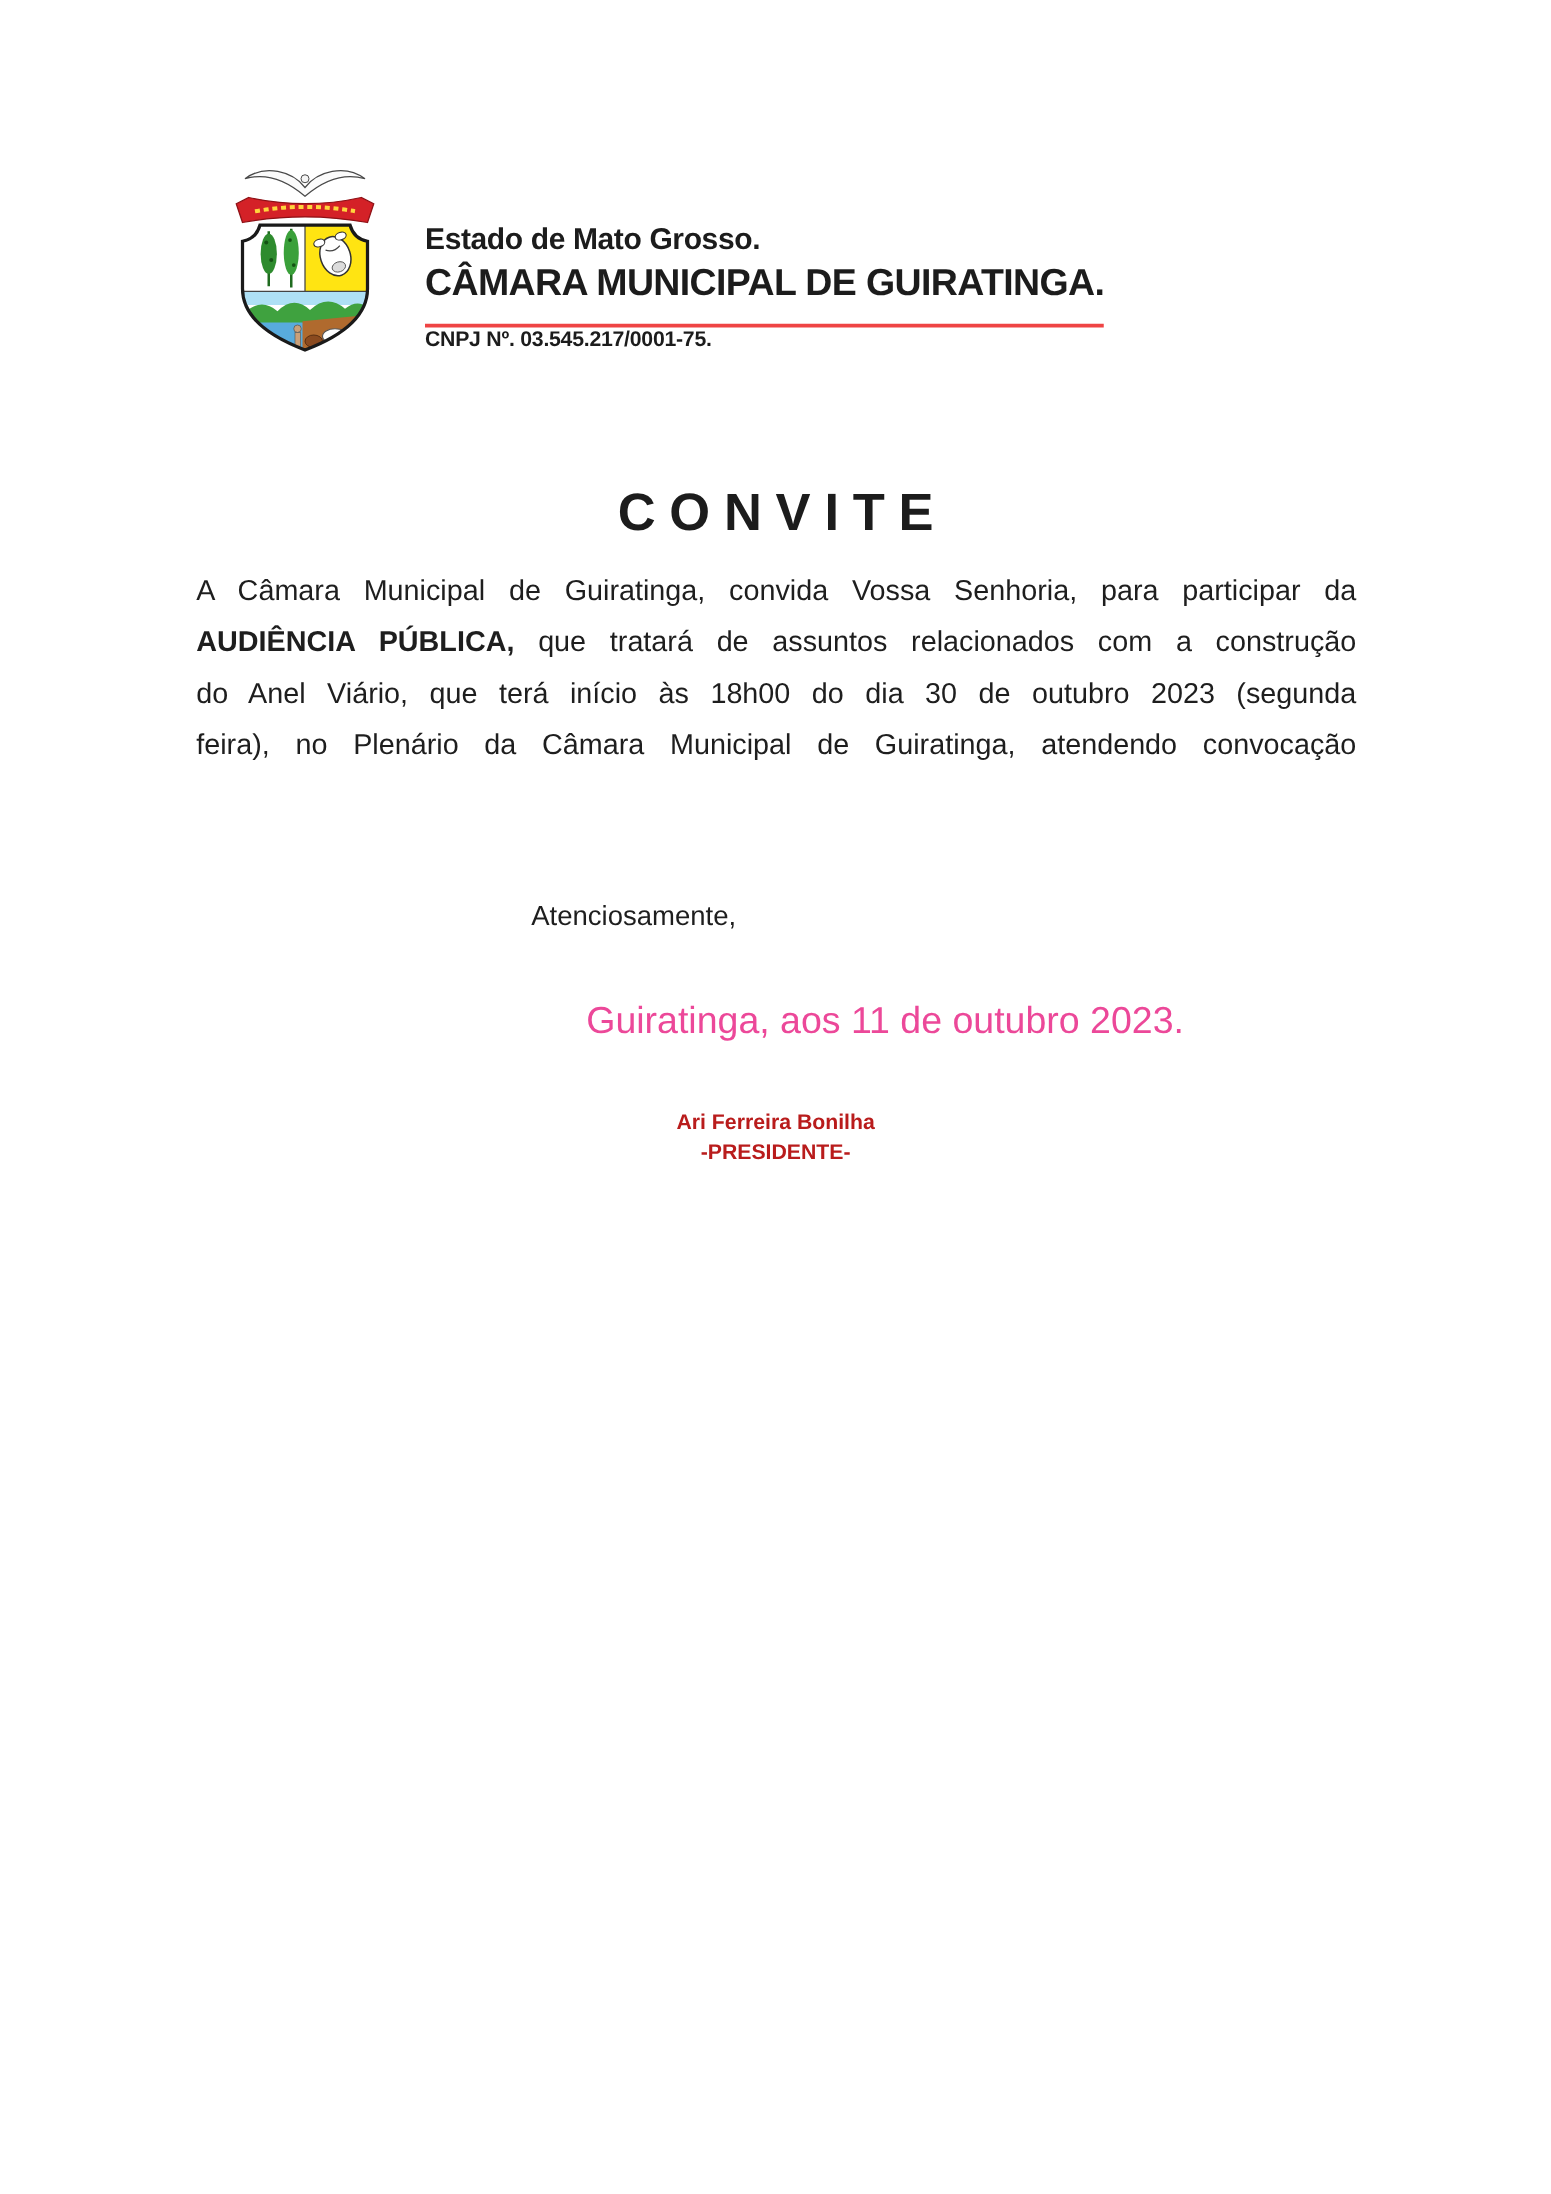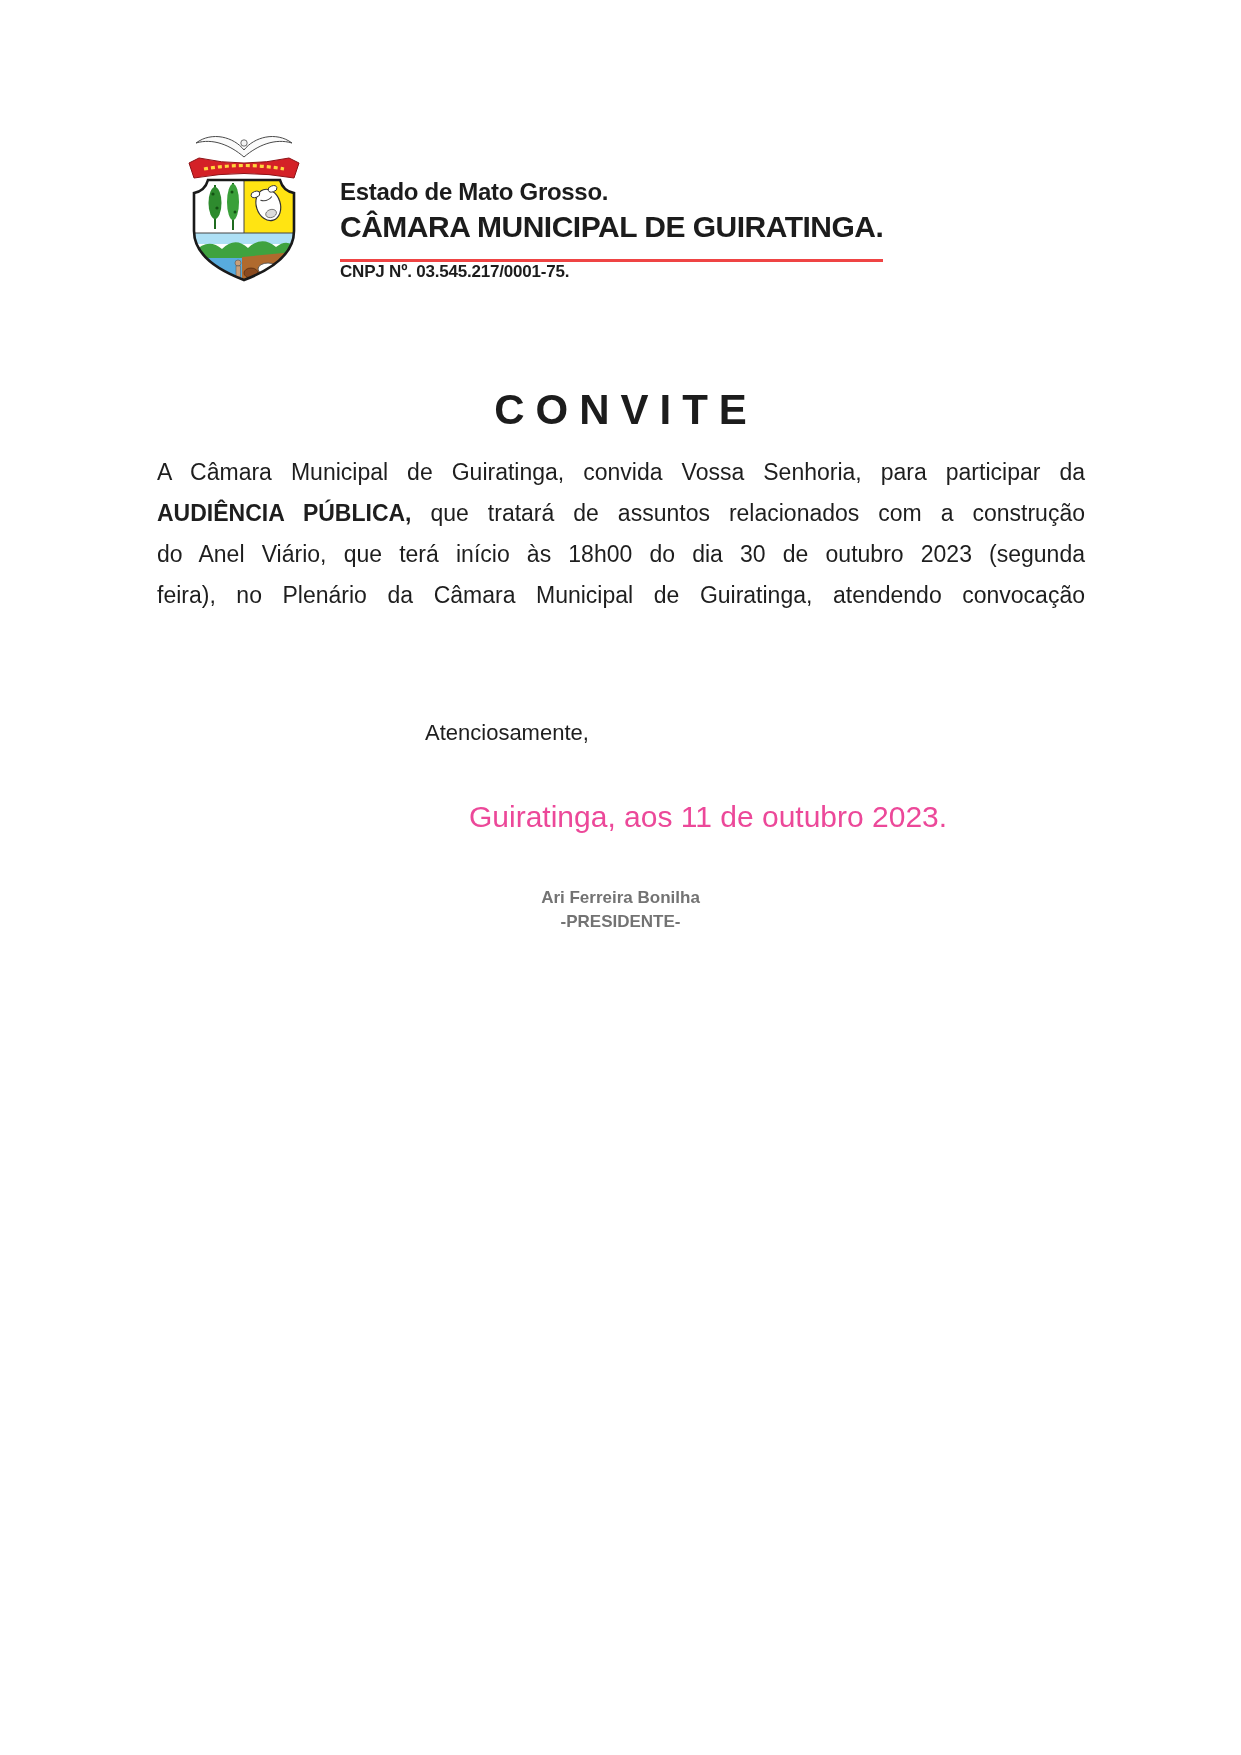--- a/index.html
+++ b/index.html
@@ -50,21 +50,21 @@
   .closing   { position: absolute; left: 425px; top: 720px; font-size: 22px; color: #1e1e1e; }
   .date-line { position: absolute; left: 425px; top: 800px; font-size: 30px; color: #ec4899; margin-left: 44px; }
 
   
   .signature {
     position: absolute;
     top: 886px; left: 0; width: 100%;
     text-align: center;
     font-weight: bold;
     font-size: 17px; line-height: 24px;
-    color: #737373;
+    color: #b91c1c;
   }
 
   
   .c-red    { fill: var(--crest-red, #d42127); }
   .c-yellow { fill: var(--crest-yellow, #ffe412); }
   .c-green  { fill: var(--crest-green, #3fa23f); }
   .c-water  { fill: var(--crest-water, #58abdd); }
   .c-sky    { fill: var(--crest-sky, #aee0f5); }
   .c-brown  { fill: var(--crest-brown, #b06a2e); }
 </style>

